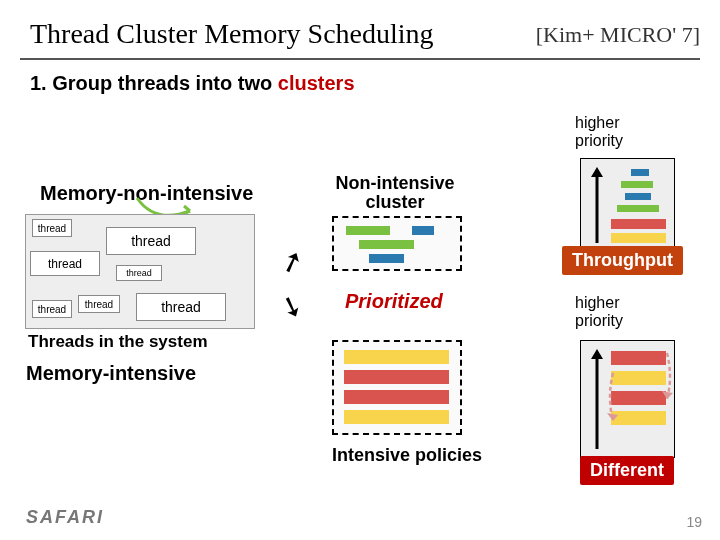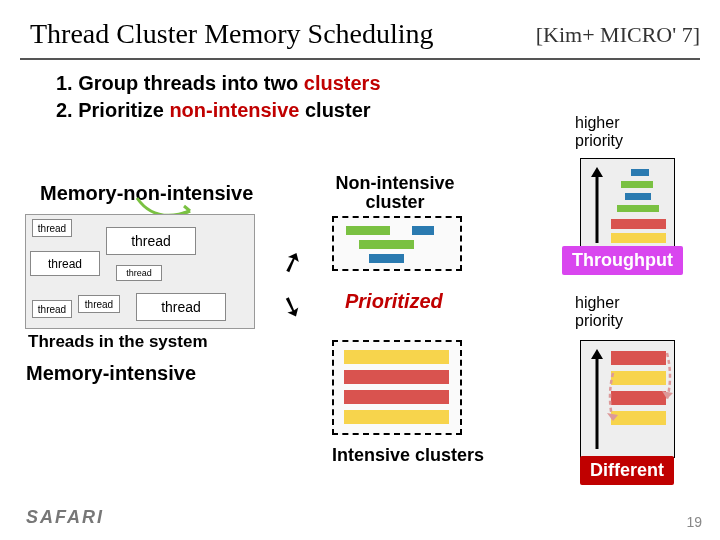--- a/index.html
+++ b/index.html
@@ -34,21 +34,20 @@
     background: #555;
   }
   .bullets {
     position: absolute;
     top: 70px;
     left: 30px;
     font-family: sans-serif;
     font-size: 20px;
     font-weight: bold;
     line-height: 1.35;
-    margin-left: 26px;
   }
   .bullets .red { color: #c00000; }
   .mem-non-intensive {
     position: absolute;
     top: 182px;
     left: 40px;
     font-family: sans-serif;
     font-size: 20px;
     font-weight: bold;
   }
@@ -163,21 +162,21 @@
 
   .badge {
     position: absolute;
     font-family: sans-serif;
     font-size: 18px;
     font-weight: bold;
     color: #fff;
     padding: 4px 10px;
     border-radius: 2px;
   }
-  .throughput { top: 246px; left: 562px; background: #d946ef; }
+  .throughput { top: 246px; left: 562px; background: #c2410c; }
   .fairness { top: 456px; left: 580px; background: #c00000; }
 
   .up-arrow {
     position: absolute;
   }
 
   .safari {
     position: absolute;
     bottom: 12px;
     left: 26px;
@@ -210,24 +209,20 @@
 <body>
 
 <div class="title">Thread Cluster Memory Scheduling</div>
 <div class="citation">[Kim+ MICRO' 7]</div>
 <div class="title-line"></div>
 
 <div class="bullets">
   <div>
     <span>1.</span>
     <span>Group threads into two </span><span class="red">clusters</span><span></span>
-  </div>
-  <div>
-    <span>2.</span>
-    <span>Prioritize </span><span class="red">non-intensive</span><span> cluster</span>
   </div>
 </div>
 
 <div class="mem-non-intensive">Memory-non-intensive</div>
 
 <svg class="green-curve" viewBox="0 0 60 30">
   <path d="M2 2 Q20 28 55 15" stroke="#7ac142" stroke-width="3" fill="none"></path>
   <path d="M55 15 l-6 -5 M55 15 l-8 3" stroke="#7ac142" stroke-width="3" fill="none"></path>
 </svg>
 
@@ -262,21 +257,21 @@
 </div>
 
 <div class="prioritized">Prioritized</div>
 
 <div class="cluster-box int-cluster">
   <div class="bar bar-y" style="top:8px;left:10px;width:105px;height:14px;"></div>
   <div class="bar bar-r" style="top:28px;left:10px;width:105px;height:14px;"></div>
   <div class="bar bar-r" style="top:48px;left:10px;width:105px;height:14px;"></div>
   <div class="bar bar-y" style="top:68px;left:10px;width:105px;height:14px;"></div>
 </div>
-<div class="intensive-cluster-label">Intensive clusters</div>
+<div class="intensive-cluster-label">Intensive policies</div>
 
 <div class="right-panel rp1">
   <svg class="up-arrow" style="top:8px;left:8px;" width="16" height="76" viewBox="0 0 16 76">
     <line x1="8" y1="76" x2="8" y2="6" stroke="#000" stroke-width="3"></line>
     <polygon points="8,0 2,10 14,10" fill="#000"></polygon>
   </svg>
   <div class="bar bar-b" style="top:10px;left:50px;width:18px;height:7px;"></div>
   <div class="bar bar-g" style="top:22px;left:40px;width:32px;height:7px;"></div>
   <div class="bar bar-b" style="top:34px;left:44px;width:26px;height:7px;"></div>
   <div class="bar bar-g" style="top:46px;left:36px;width:42px;height:7px;"></div>

